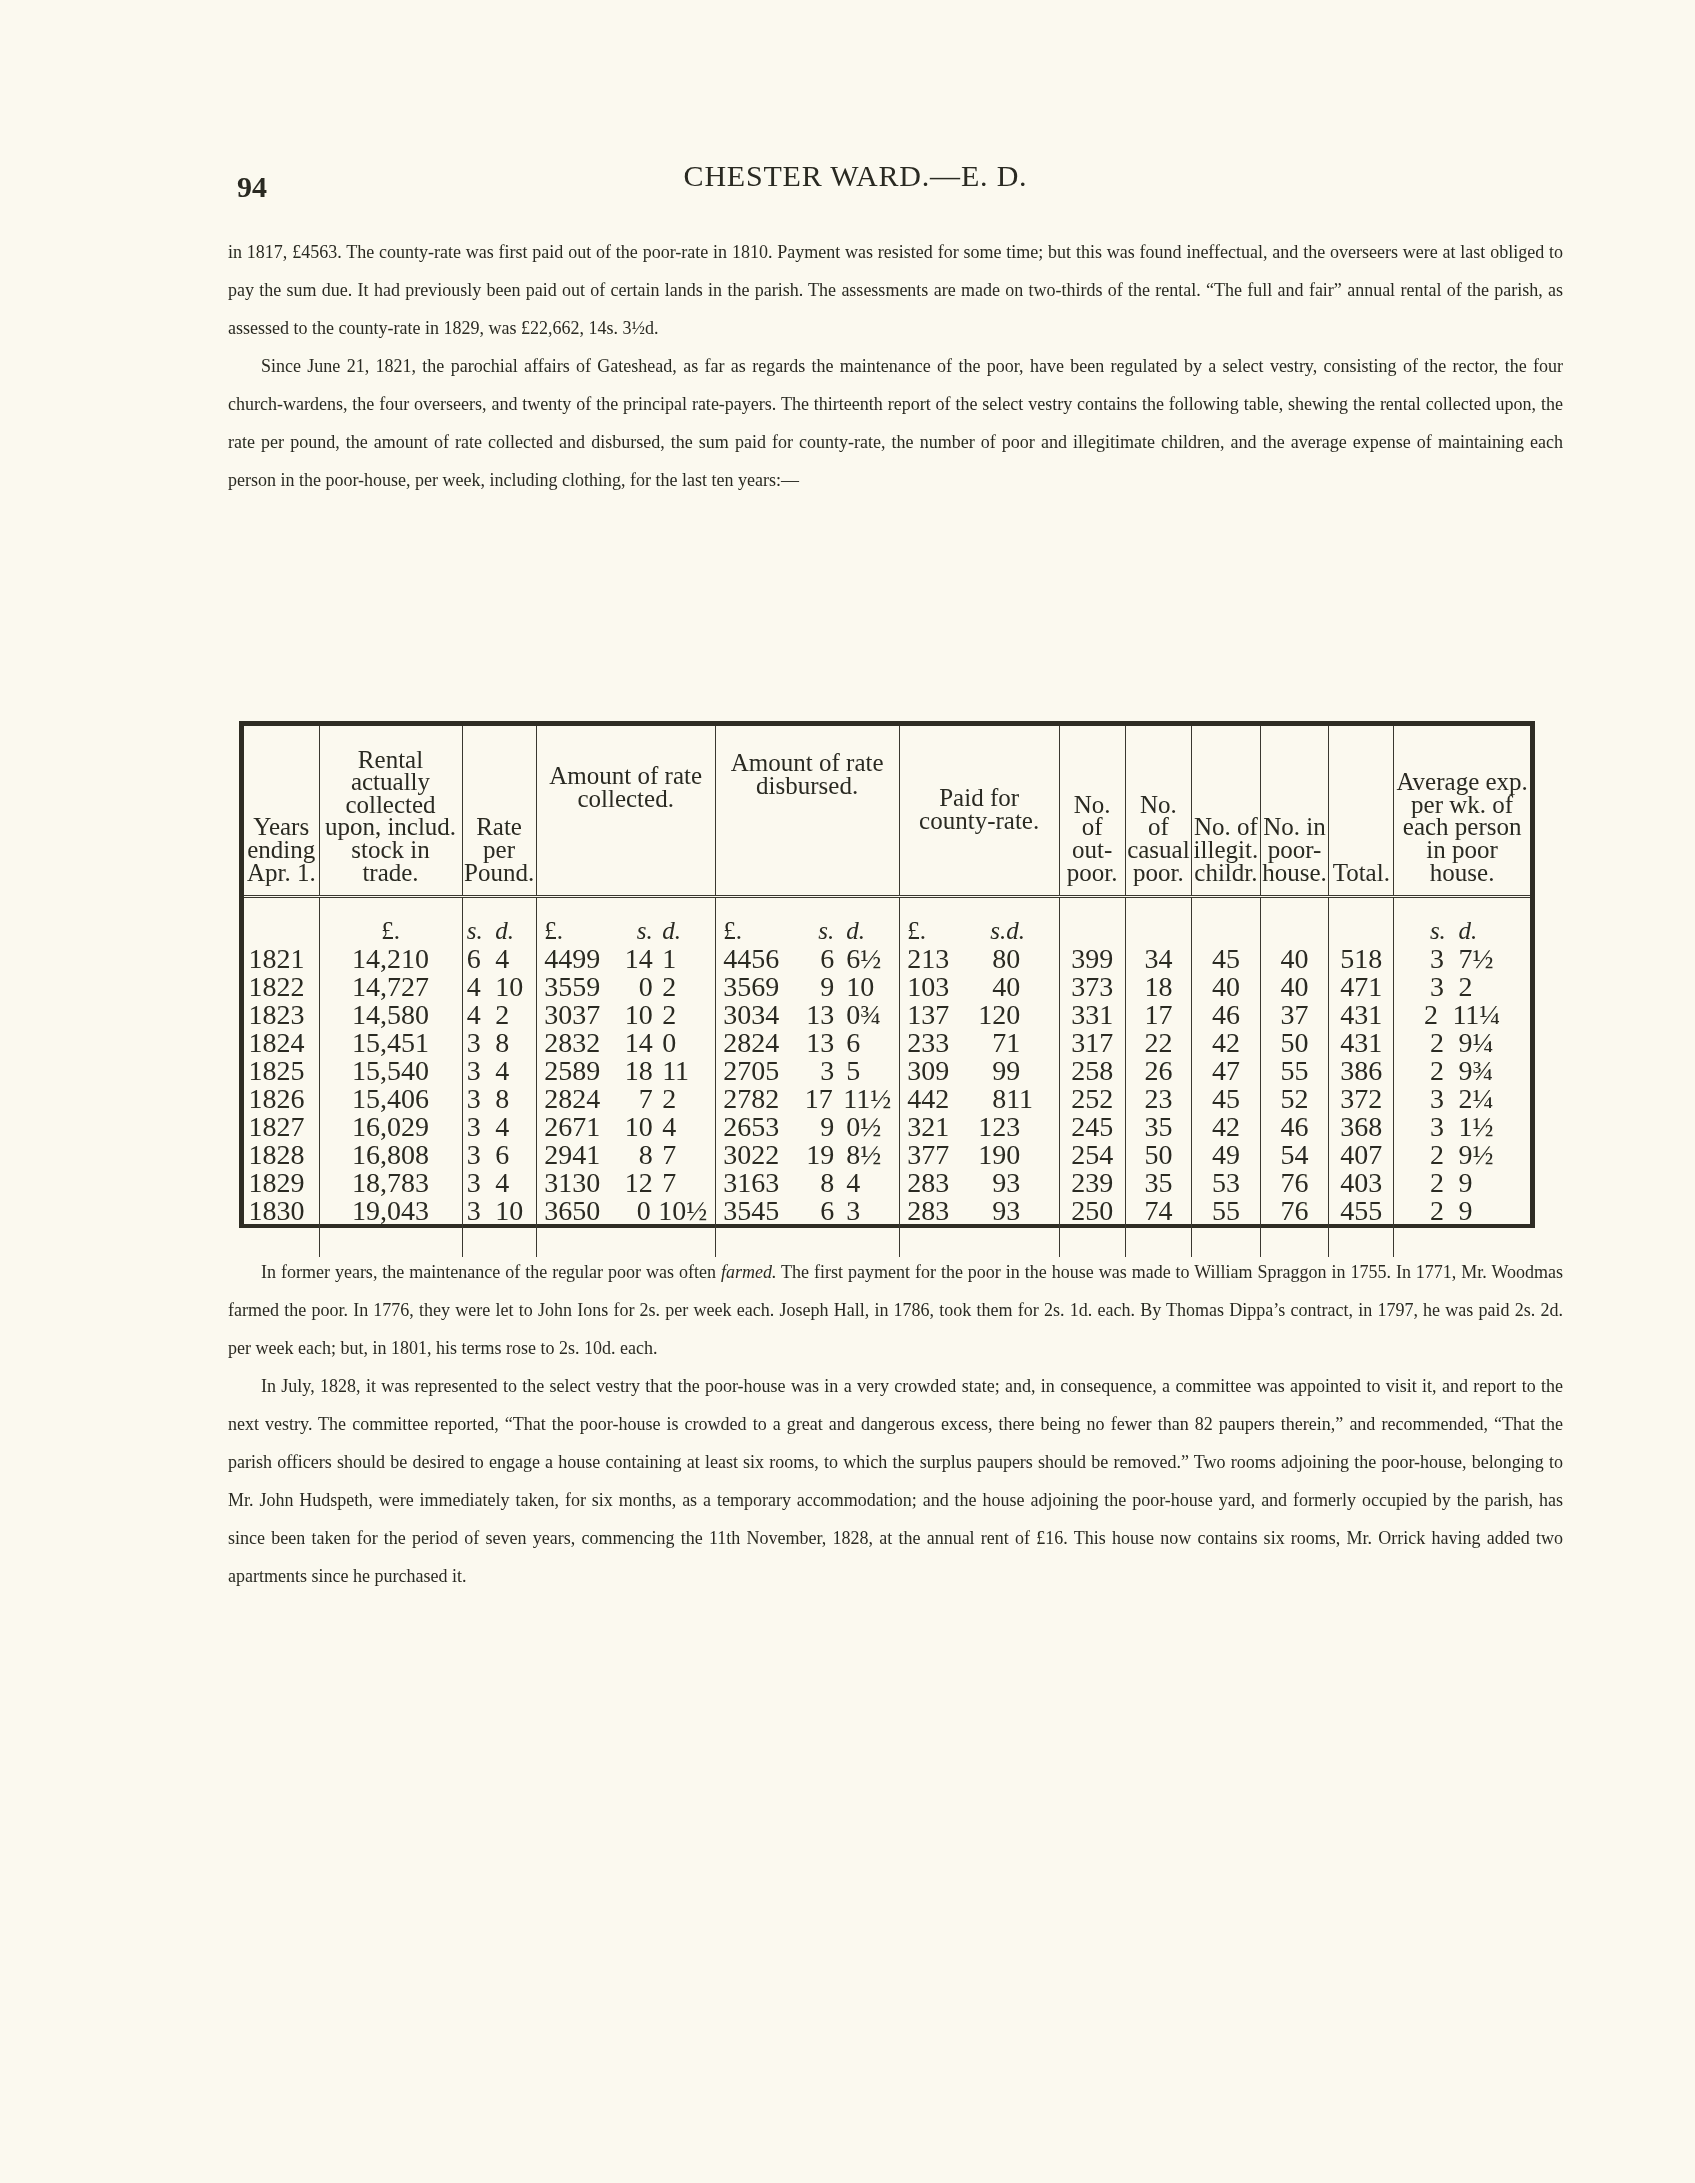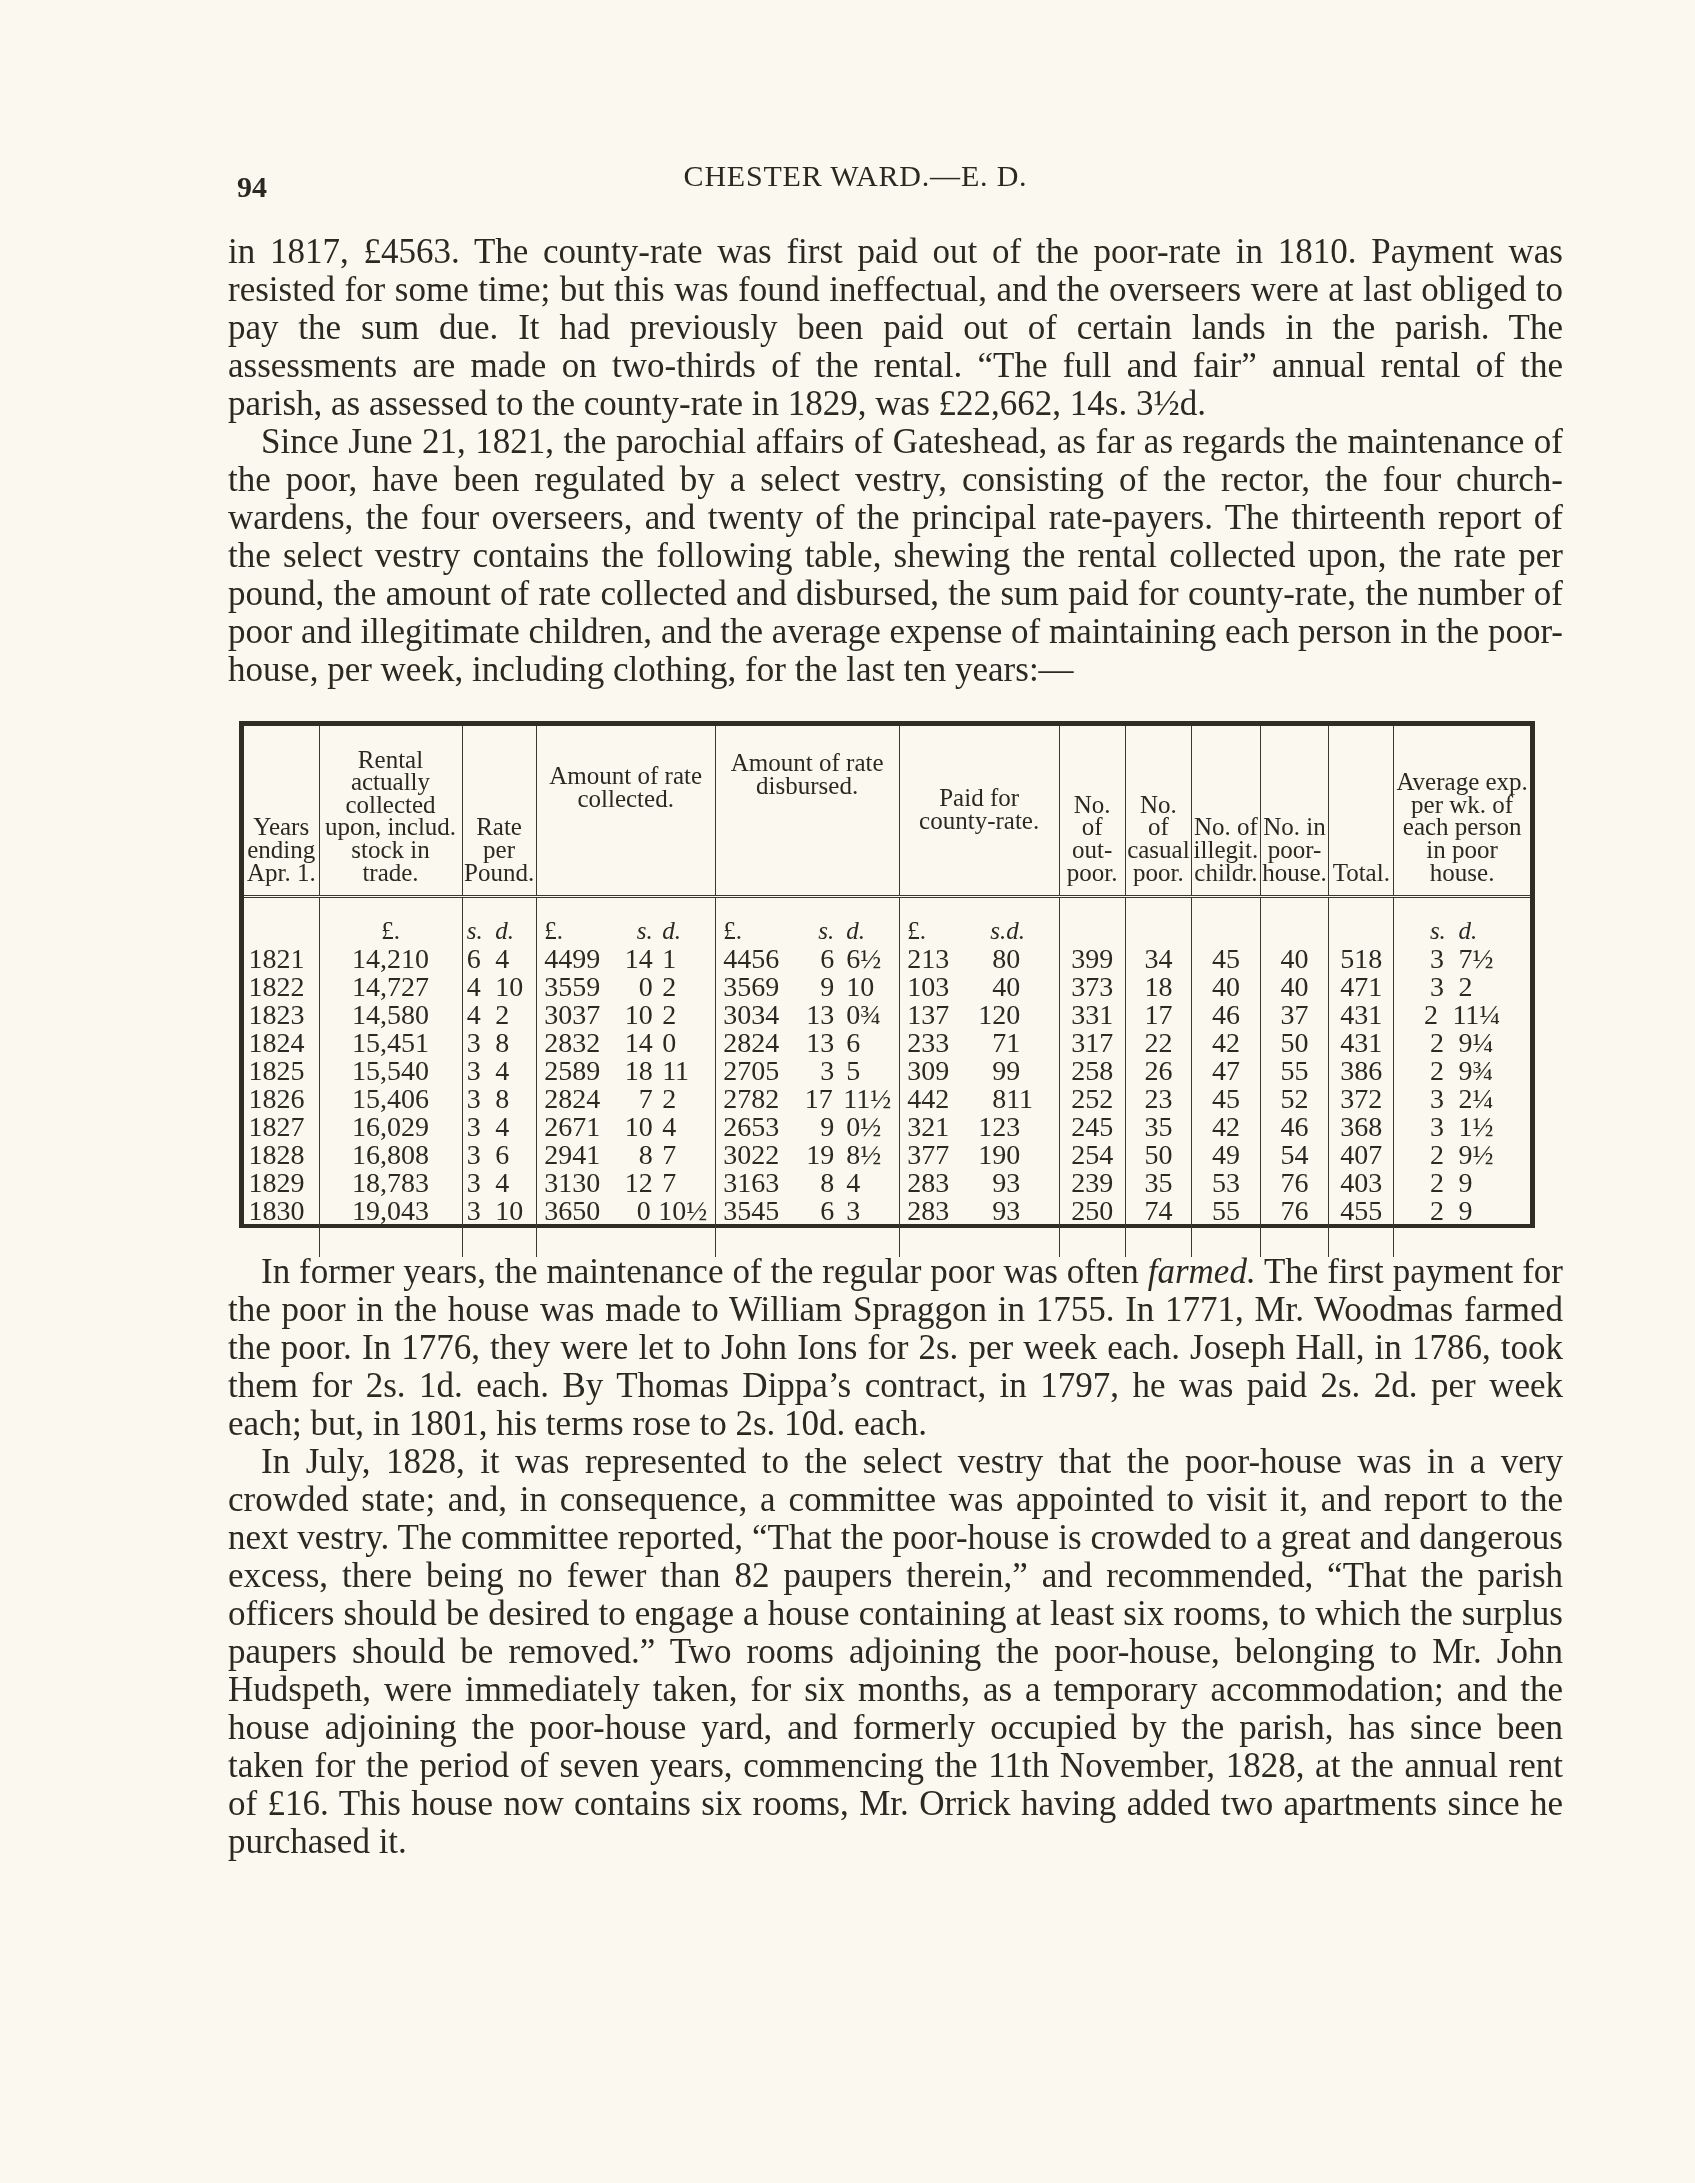--- a/index.html
+++ b/index.html
@@ -6,21 +6,21 @@
   body {
     width:1696px; height:2183px; position:relative; overflow:hidden;
     background:#fbf9ef;
     color:#2a2a22;
     font-family:"Liberation Serif","DejaVu Serif",serif;
   }
   .page-num { position:absolute; left:229px; top:170px; font-size:30px; font-weight:bold;margin-left:8px; }
   .running-head { position:absolute; left:0; width:1696px; top:159px; text-align:center; font-size:30px; letter-spacing:0.8px; padding-left:15px; box-sizing:border-box; }
   .body-text {
     position:absolute; left:228px; width:1335px;
-    font-size:35px; line-height:38px; text-align:justify;
+    font-size:18px; line-height:38px; text-align:justify;
     text-align-last:left;
   }
   .body-text p { margin:0; }
   .indent { text-indent:33px; }
   #para-top { top:233px; }
   #para-table-after { top:1253px; }
   em { font-style:italic; }
 
   
   .table-wrap {

